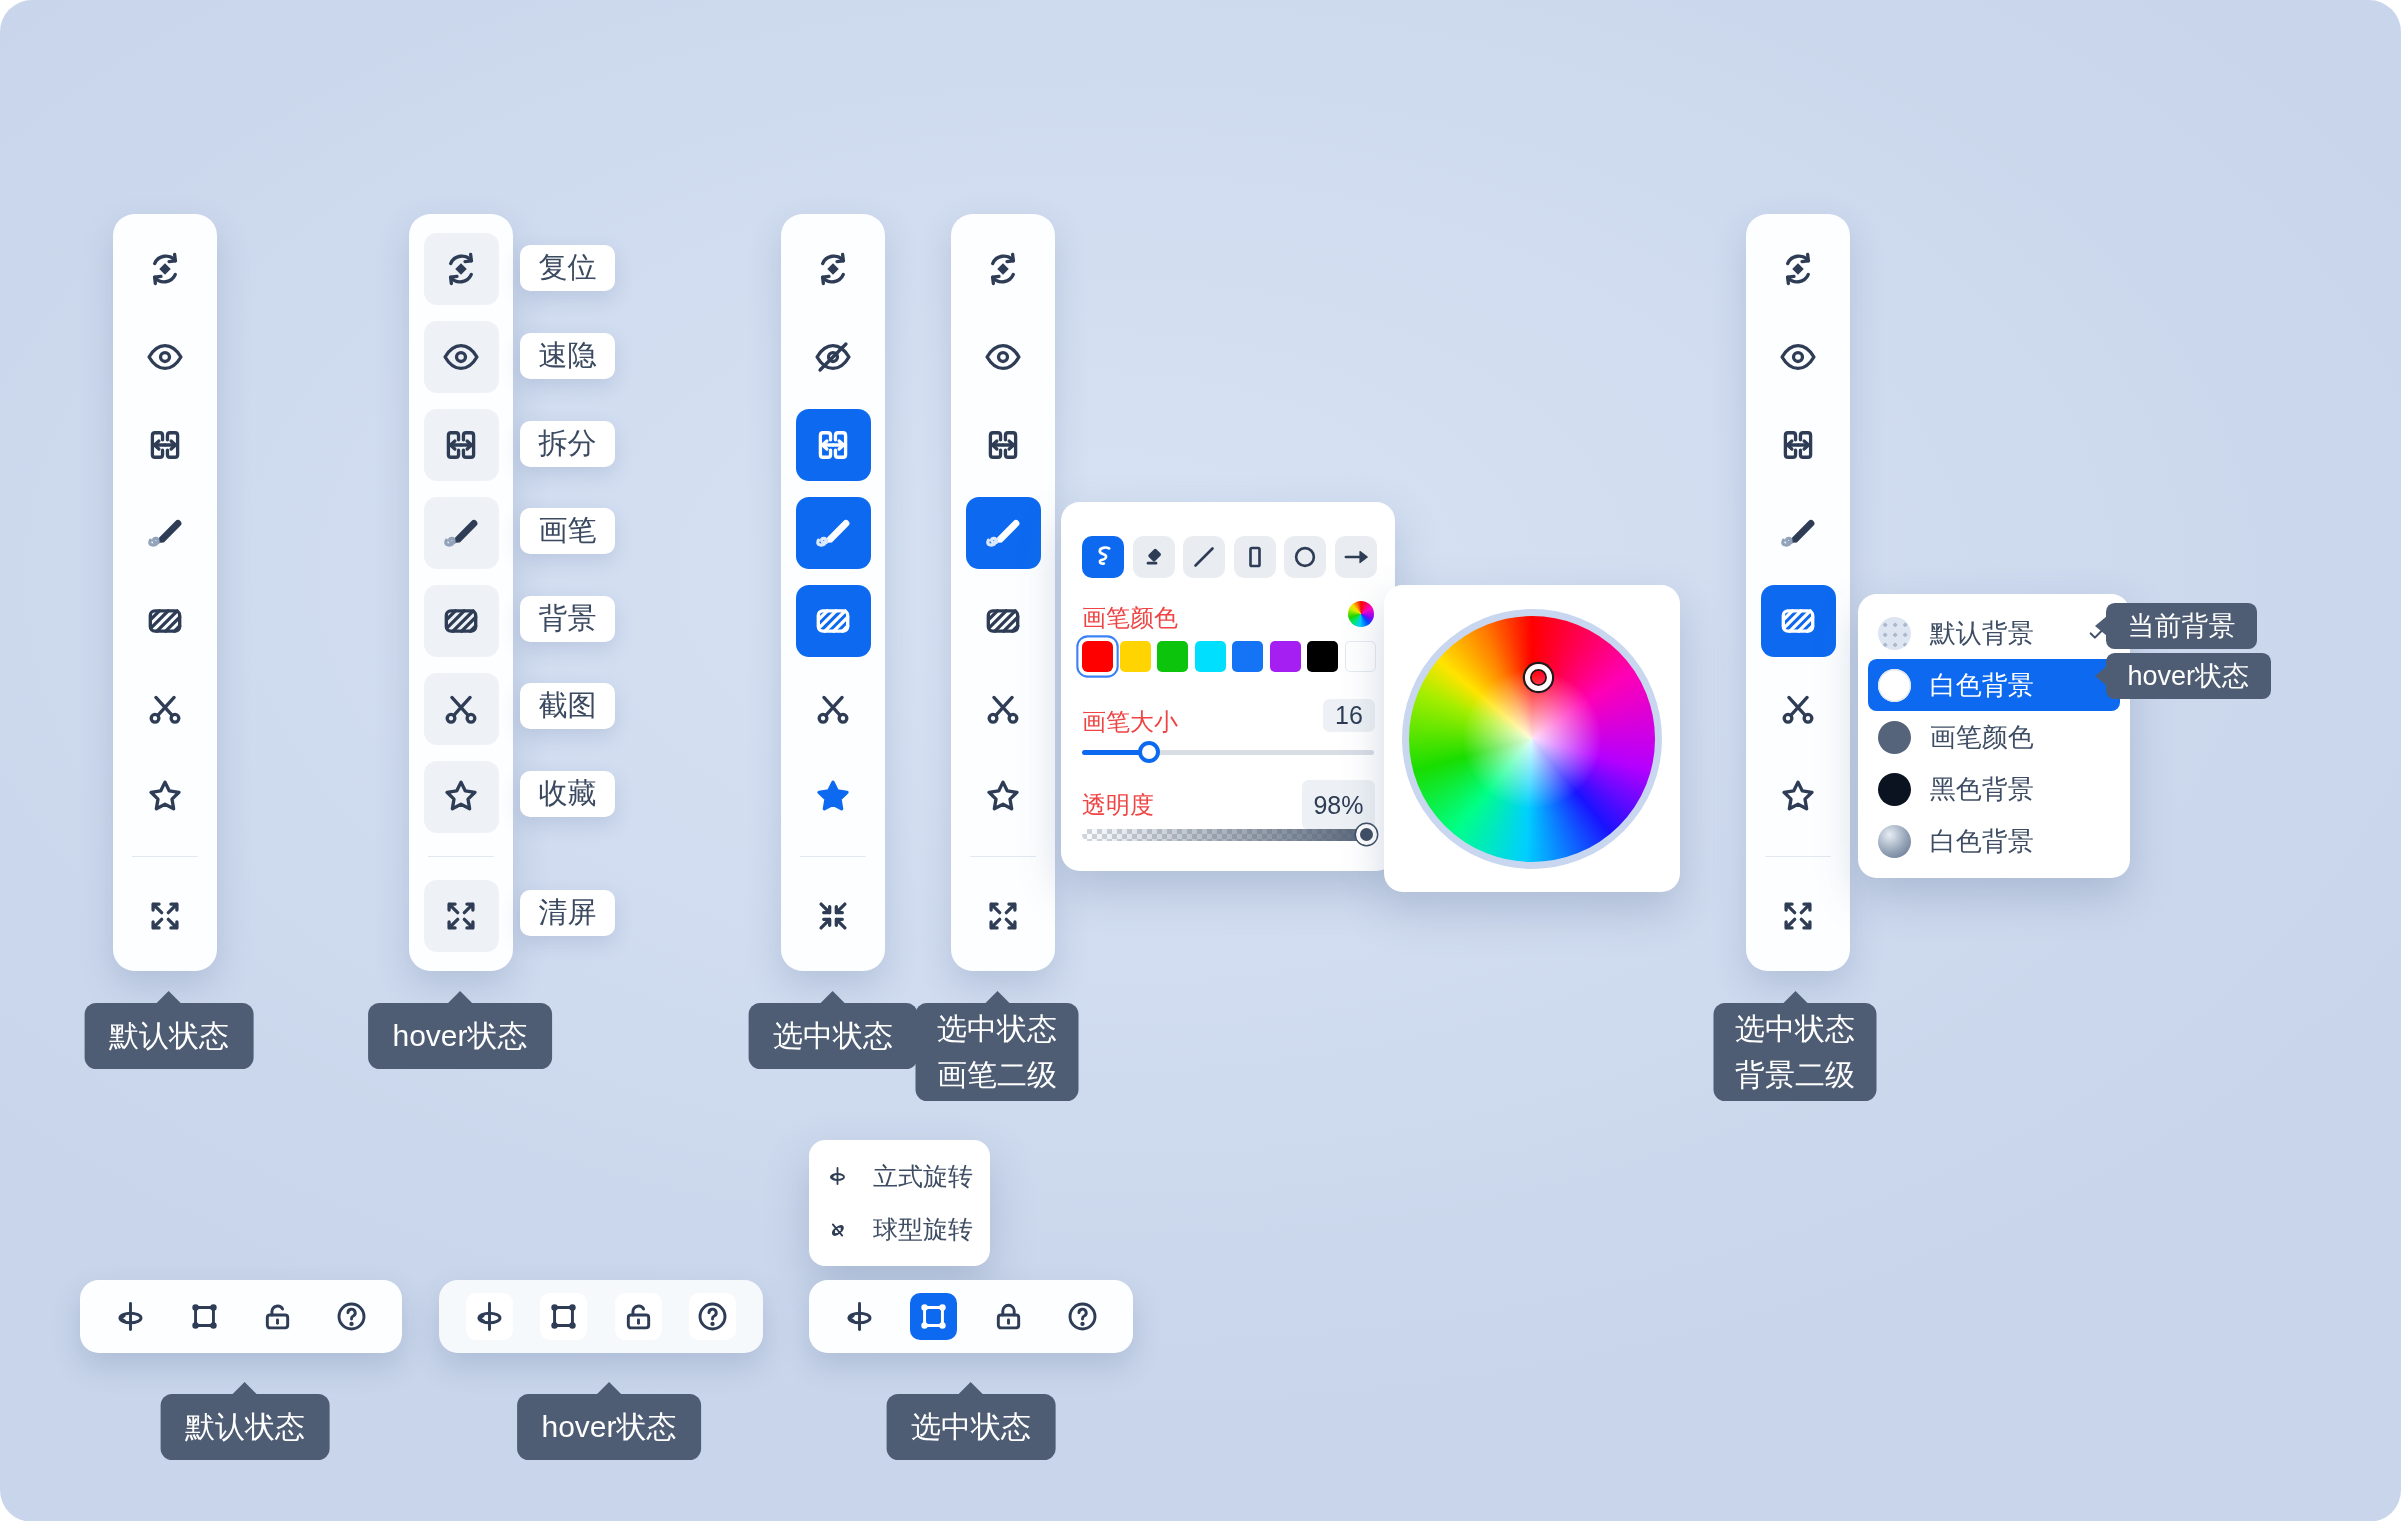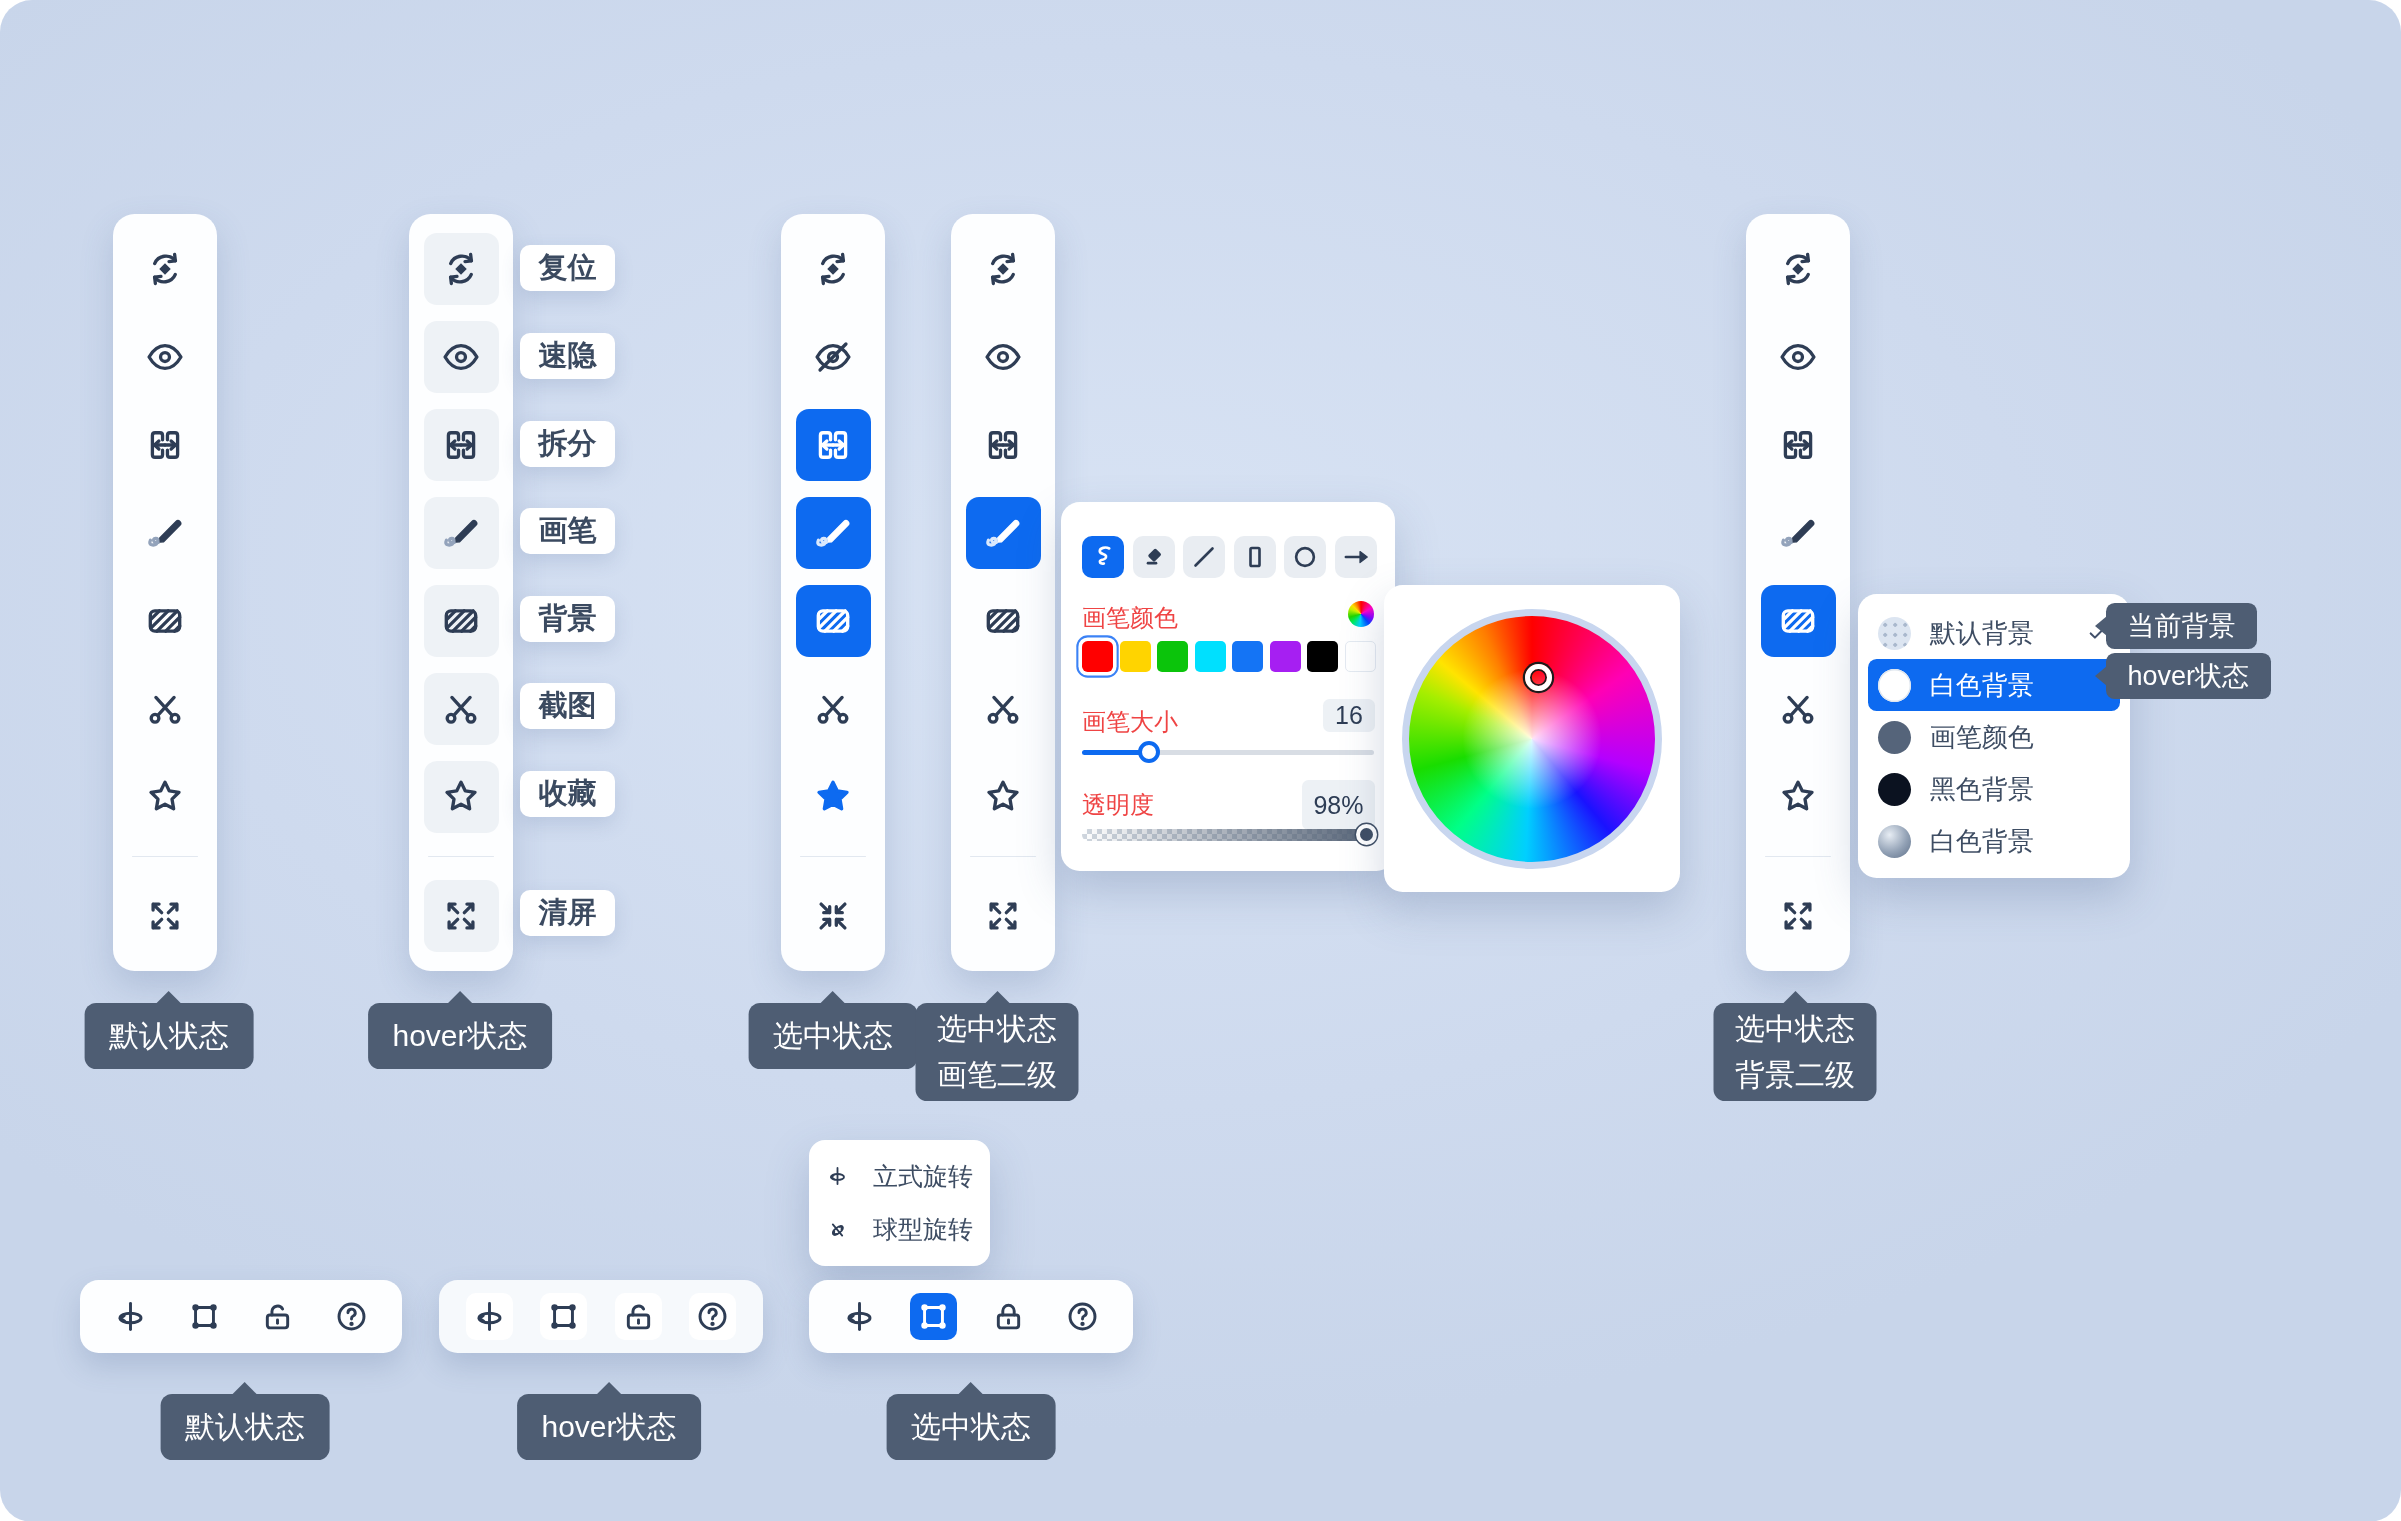--- a/index.html
+++ b/index.html
@@ -16,21 +16,21 @@
   .vbtn{width:75px;height:72px;border-radius:13px;display:flex;align-items:center;
     justify-content:center;color:#2e3d55;flex:none;}
   .vbtn.hov{background:#eef2f6;}
   .vbtn.active{background:#0d6af0;color:#ffffff;--sub:rgba(255,255,255,.85);}
   .vbtn.staron{color:#0d6af0;}
   .vdiv{width:66px;height:1.4px;background:#e2e8f0;border-radius:0.7px;margin:7.2px 0;flex:none;}
 
   
   .schip{position:absolute;left:520px;width:95px;height:46px;background:#ffffff;border-radius:10px;
     box-shadow:0 7.2px 18.7px rgba(70,95,140,.16);display:flex;align-items:center;justify-content:center;
-    font-size:29px;color:#3b4a60;font-weight:bold;}
+    font-size:29px;color:#3b4a60;}
 
   
   .chip{position:absolute;transform:translateX(-50%);background:#4e5d73;color:#fff;border-radius:11.5px;
     height:66px;display:flex;align-items:center;padding:0 24.4px;font-size:30px;white-space:nowrap;}
   .chip::before{content:"";position:absolute;top:-12.2px;left:50%;transform:translateX(-50%);
     border-left:13.6px solid transparent;border-right:13.6px solid transparent;border-bottom:13.6px solid #4e5d73;}
   .chip2{height:98px;flex-direction:column;justify-content:center;line-height:1.55;padding:0 21.5px;text-align:center;}
 
   
   .panel{position:absolute;background:#ffffff;border-radius:18.7px;box-shadow:0 18.7px 43px rgba(70,95,140,.25);}

